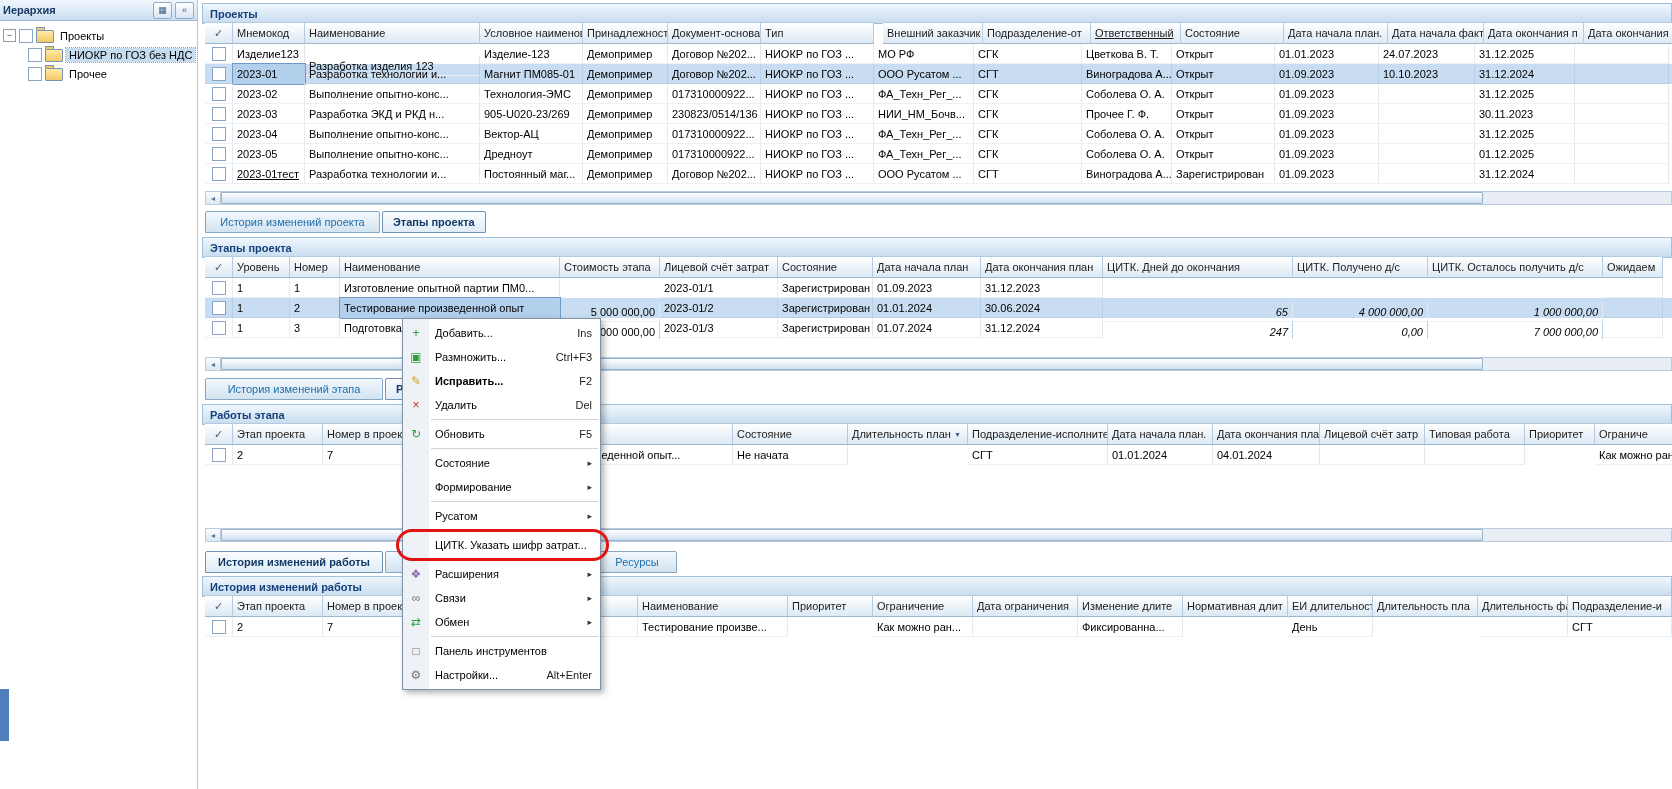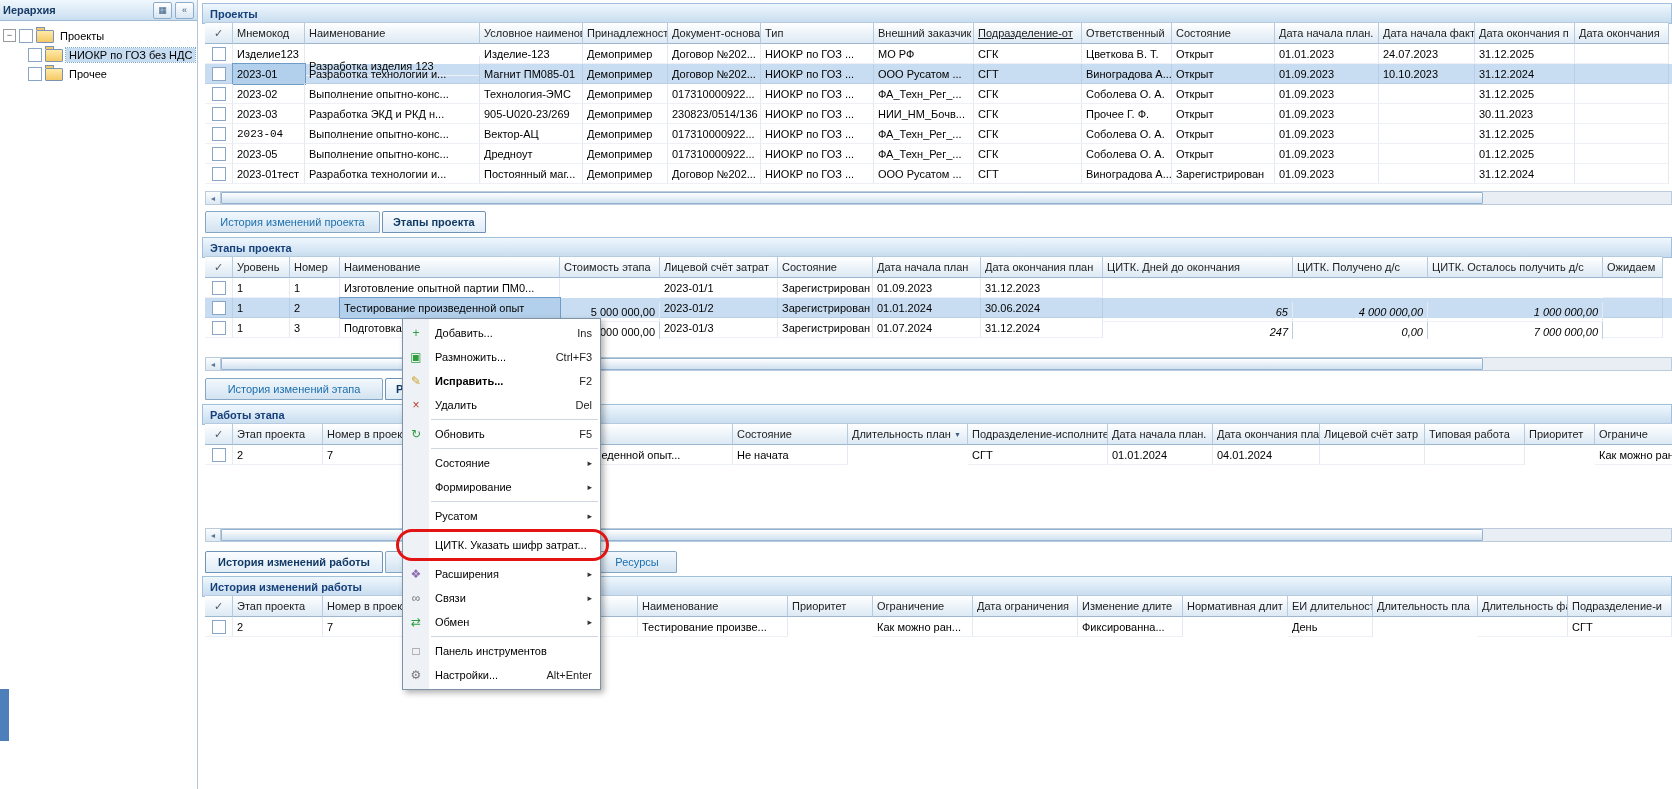--- a/index.html
+++ b/index.html
@@ -109,27 +109,27 @@
         </div>
         <div class="hcell" style="width: 85px;">
           <span>Принадлежность</span>
         </div>
         <div class="hcell" style="width: 93px;">
           <span>Документ-основан</span>
         </div>
         <div class="hcell" style="width: 113px;">
           <span>Тип</span>
         </div>
-        <div class="hcell" style="width: 100px;">
+        <div class="hcell" style="width: 100px; margin-left: 9px;">
           <span>Внешний заказчик</span>
         </div>
-        <div class="hcell" style="width: 108px; text-decoration: underline;">
+        <div class="hcell" style="width: 108px;">
           <span>Подразделение-от</span>
         </div>
-        <div class="hcell" style="width: 90px;">
+        <div class="hcell" style="width: 90px; text-decoration: underline;">
           <span>Ответственный</span>
         </div>
         <div class="hcell" style="width: 103px;">
           <span>Состояние</span>
         </div>
         <div class="hcell" style="width: 104px;">
           <span>Дата начала план.</span>
         </div>
         <div class="hcell" style="width: 96px;">
           <span>Дата начала факт</span>
@@ -215,21 +215,21 @@
           <div class="cell" style="width: 103px;">Открыт</div>
           <div class="cell" style="width: 104px;">01.09.2023</div>
           <div class="cell" style="width: 96px;"></div>
           <div class="cell" style="width: 100px;">30.11.2023</div>
           <div class="cell" style="width: 94px;"></div>
         </div>
         <div class="row">
           <div class="cell center" style="width: 28px;">
             <span class="checkbox"></span>
           </div>
-          <div class="cell" style="width: 72px; font-family: Liberation Mono, monospace;">2023-04</div>
+          <div class="cell" style="width: 72px;">2023-04</div>
           <div class="cell" style="width: 175px;">Выполнение опытно-конс...</div>
           <div class="cell" style="width: 103px;">Вектор-АЦ</div>
           <div class="cell" style="width: 85px;">Демопример</div>
           <div class="cell" style="width: 93px;">017310000922...</div>
           <div class="cell" style="width: 113px;">НИОКР по ГОЗ ...</div>
           <div class="cell" style="width: 100px;">ФА_Техн_Рег_...</div>
           <div class="cell" style="width: 108px;">СГК</div>
           <div class="cell" style="width: 90px;">Соболева О. А.</div>
           <div class="cell" style="width: 103px;">Открыт</div>
           <div class="cell" style="width: 104px;">01.09.2023</div>
@@ -253,21 +253,21 @@
           <div class="cell" style="width: 103px;">Открыт</div>
           <div class="cell" style="width: 104px;">01.09.2023</div>
           <div class="cell" style="width: 96px;"></div>
           <div class="cell" style="width: 100px;">01.12.2025</div>
           <div class="cell" style="width: 94px;"></div>
         </div>
         <div class="row">
           <div class="cell center" style="width: 28px;">
             <span class="checkbox"></span>
           </div>
-          <div class="cell" style="width: 72px;">2023-01тест</div>
+          <div class="cell" style="width: 72px; text-decoration: underline;">2023-01тест</div>
           <div class="cell" style="width: 175px;">Разработка технологии и...</div>
           <div class="cell" style="width: 103px;">Постоянный маг...</div>
           <div class="cell" style="width: 85px;">Демопример</div>
           <div class="cell" style="width: 93px;">Договор №202...</div>
           <div class="cell" style="width: 113px;">НИОКР по ГОЗ ...</div>
           <div class="cell" style="width: 100px;">ООО Русатом ...</div>
           <div class="cell" style="width: 108px;">СГТ</div>
           <div class="cell" style="width: 90px;">Виноградова А...</div>
           <div class="cell" style="width: 103px;">Зарегистрирован</div>
           <div class="cell" style="width: 104px;">01.09.2023</div>

